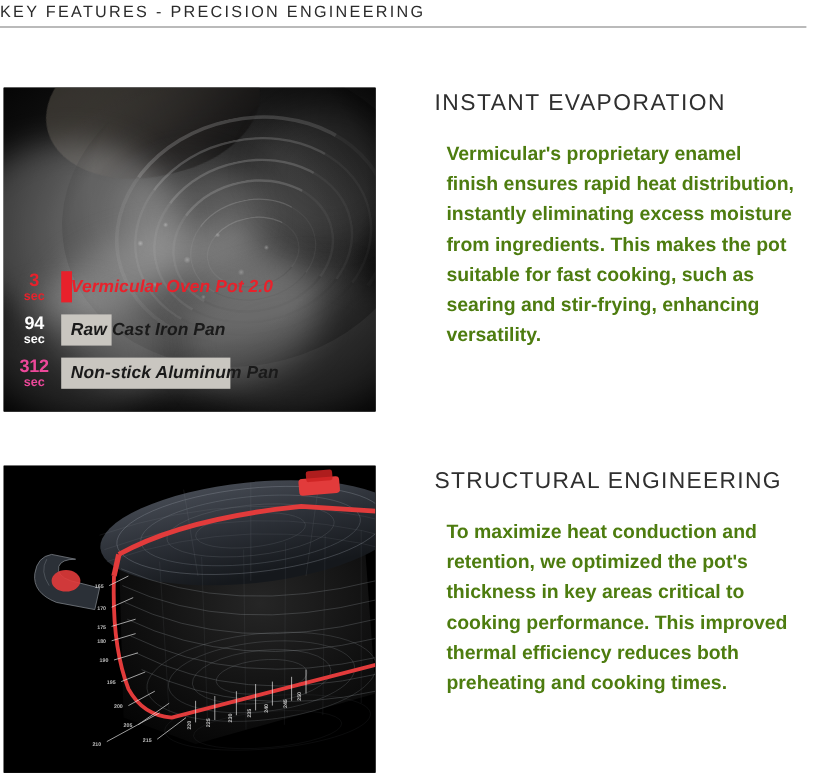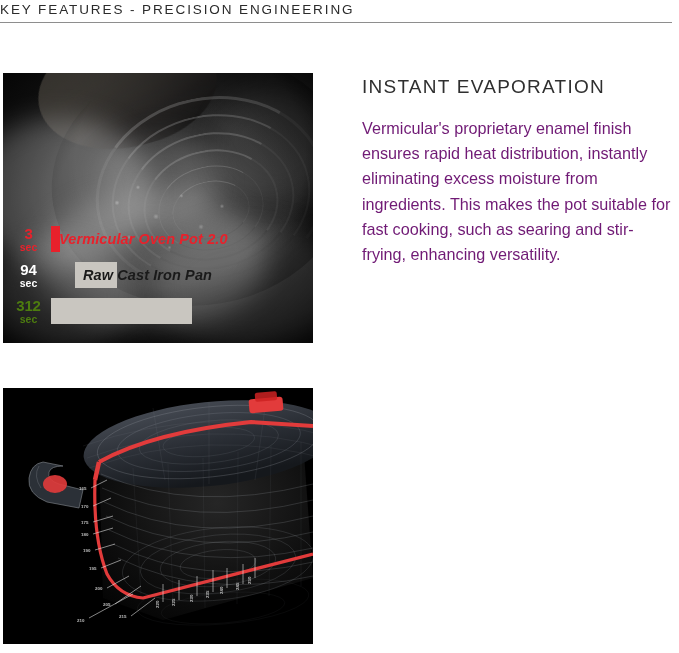--- a/index.html
+++ b/index.html
@@ -51,25 +51,25 @@
     margin: 0 0 17px 0;
     font-size: 19px;
     font-weight: 400;
     letter-spacing: 1.25px;
     color: #2f2f2f;
     line-height: 24px;
     white-space: nowrap;
   }
   #row-2 .copy h3 { letter-spacing: 1.1px; }
   .copy p {
-    margin: 0;
+    margin: 10px;
     font-size: 16.2px;
     line-height: 25.2px;
-    color: #701a75;
-    font-weight: 400;
+    color: #4d7c0f;
+    font-weight: 700;
   }
   #row-1 .copy { top: 2px; }
   #row-2 .copy { top: 2px; }
 
   
   .pot-photo {
     position: absolute; inset: 0;
     background:
       radial-gradient(ellipse 58% 52% at 62% 46%, rgba(125,125,125,0.40) 0%, rgba(60,60,60,0.22) 42%, rgba(0,0,0,0) 72%),
       radial-gradient(ellipse 120% 95% at 60% 42%, #3a3a3a 0%, #191919 45%, #060606 78%, #000 100%),
@@ -141,21 +141,21 @@
 
   
   .chart-overlay {
     position: absolute; left: 0; bottom: 0; width: 310px; height: 126px;
   }
   .bar-row {
     position: absolute; left: 9px; height: 32px;
     display: flex; align-items: center;
   }
   #bar-row-0 { top: 6px; }
-  #bar-row-1 { top: 42px; gap: 24px; }
+  #bar-row-1 { top: 42px; }
   #bar-row-2 { top: 78px; }
 
   .bar-value {
     width: 33px;
     text-align: center;
     font-weight: 700;
     line-height: 1.0;
     flex: 0 0 auto;
   }
   .bar-value .num { display: block; font-size: 15px; letter-spacing: -0.2px; }
@@ -223,26 +223,27 @@
             <span class="num">94</span>
             <span class="unit">sec</span>
           </div>
           <div class="bar-track">
             <div class="bar-fill" id="bar-fill-1" style="width: 42px; background: rgb(201, 198, 192);"></div>
             <span class="bar-label" id="bar-label-1" style="color: rgb(26, 26, 26); text-align: right;">Raw Cast Iron Pan</span>
           </div>
         </div>
 
         <div class="bar-row" id="bar-row-2">
-          <div class="bar-value" style="color: #4d7c0f;">
+          <div class="bar-value" style="color: #ec4899;">
             <span class="num">312</span>
             <span class="unit">sec</span>
           </div>
           <div class="bar-track">
             <div class="bar-fill" id="bar-fill-2" style="width: 141px; background: rgb(201, 198, 192);"></div>
+            <span class="bar-label" id="bar-label-2" style="color: rgb(26, 26, 26);">Non-stick Aluminum Pan</span>
           </div>
         </div>
 
       </div>
     </div>
 
     <div class="copy">
       <h3>INSTANT EVAPORATION</h3>
       <p>Vermicular's proprietary enamel finish ensures rapid heat distribution, instantly eliminating excess moisture from ingredients. This makes the pot suitable for fast cooking, such as searing and stir-frying, enhancing versatility.</p>
     </div>
@@ -383,15 +384,19 @@
               <ellipse cx="220" cy="214" rx="86" ry="22" transform="rotate(-5 220 214)"></ellipse>
               <ellipse cx="220" cy="220" rx="62" ry="15" transform="rotate(-5 220 220)"></ellipse>
             </g>
 
             <rect x="0" y="0" width="310" height="256" fill="none"></rect>
           </g>
         </svg>
       </div>
     </div>
 
+    <div class="copy">
+      <h3>STRUCTURAL ENGINEERING</h3>
+      <p>To maximize heat conduction and retention, we optimized the pot's thickness in key areas critical to cooking performance. This improved thermal efficiency reduces both preheating and cooking times.</p>
+    </div>
   </div>
 
 </div>
 
 </body></html>

